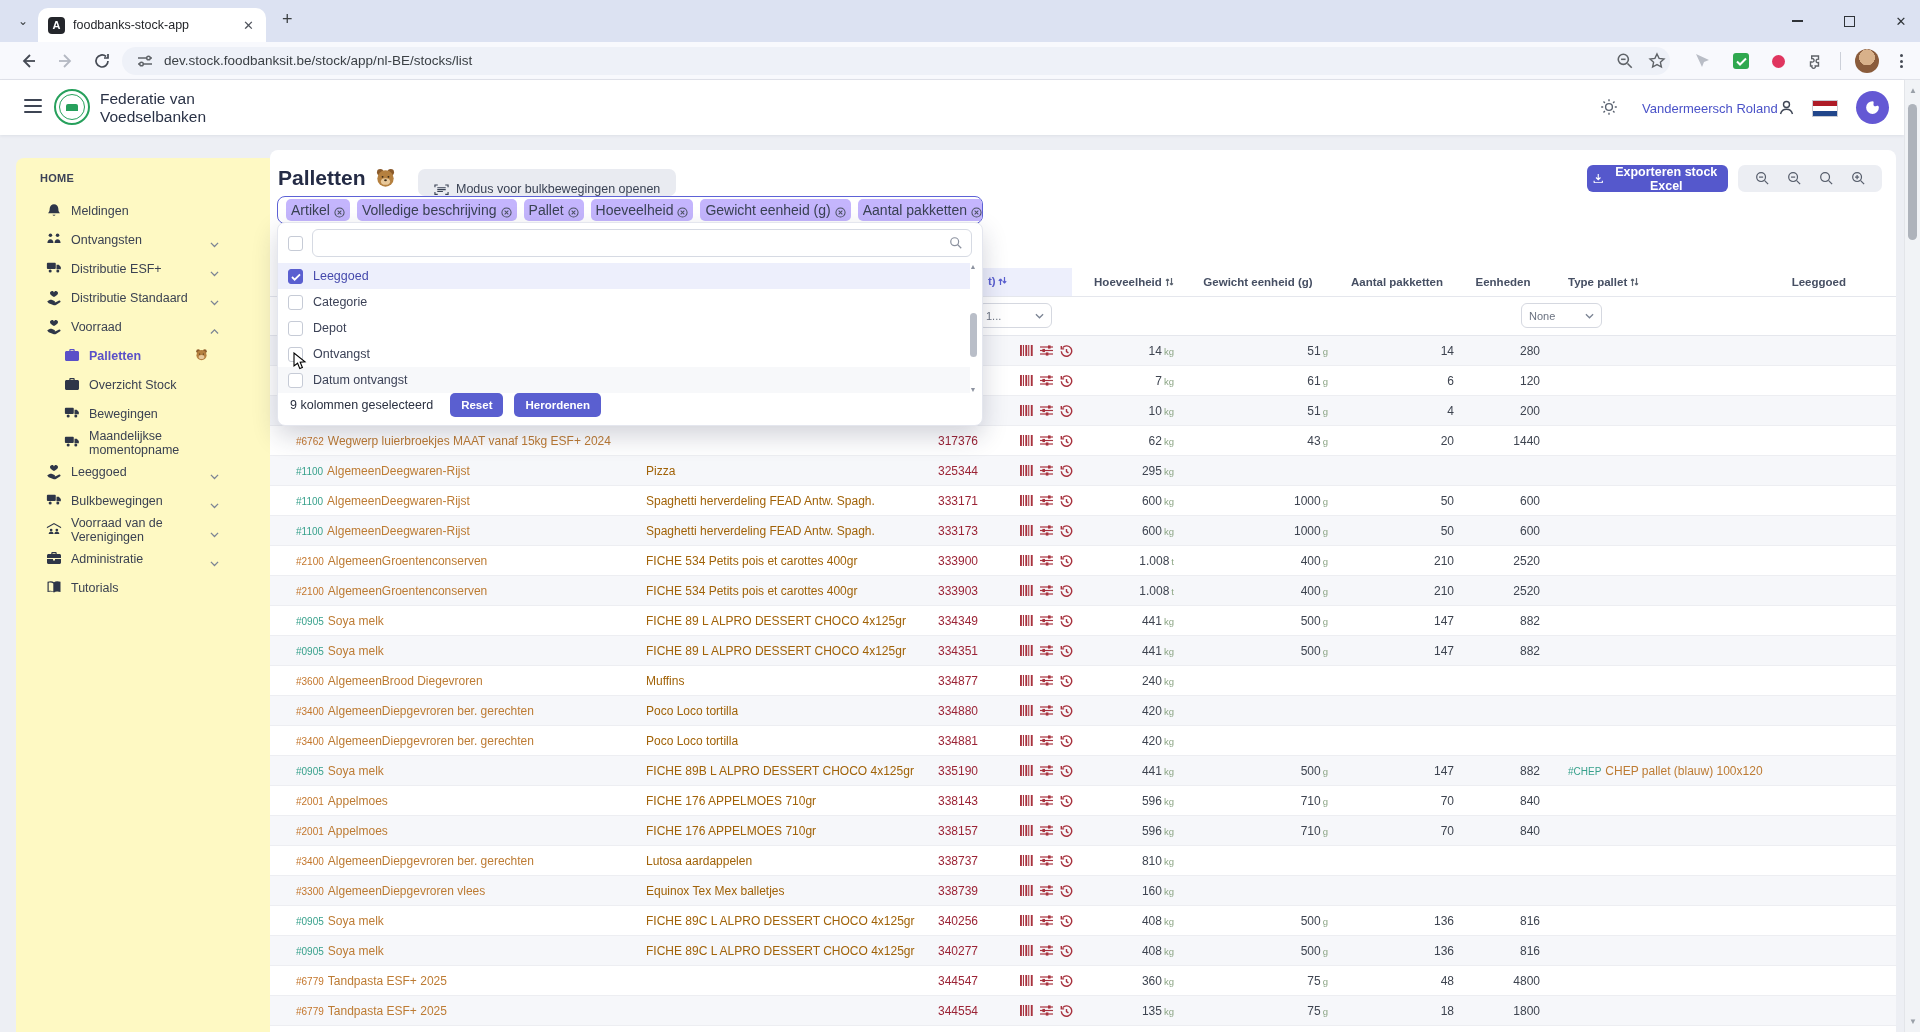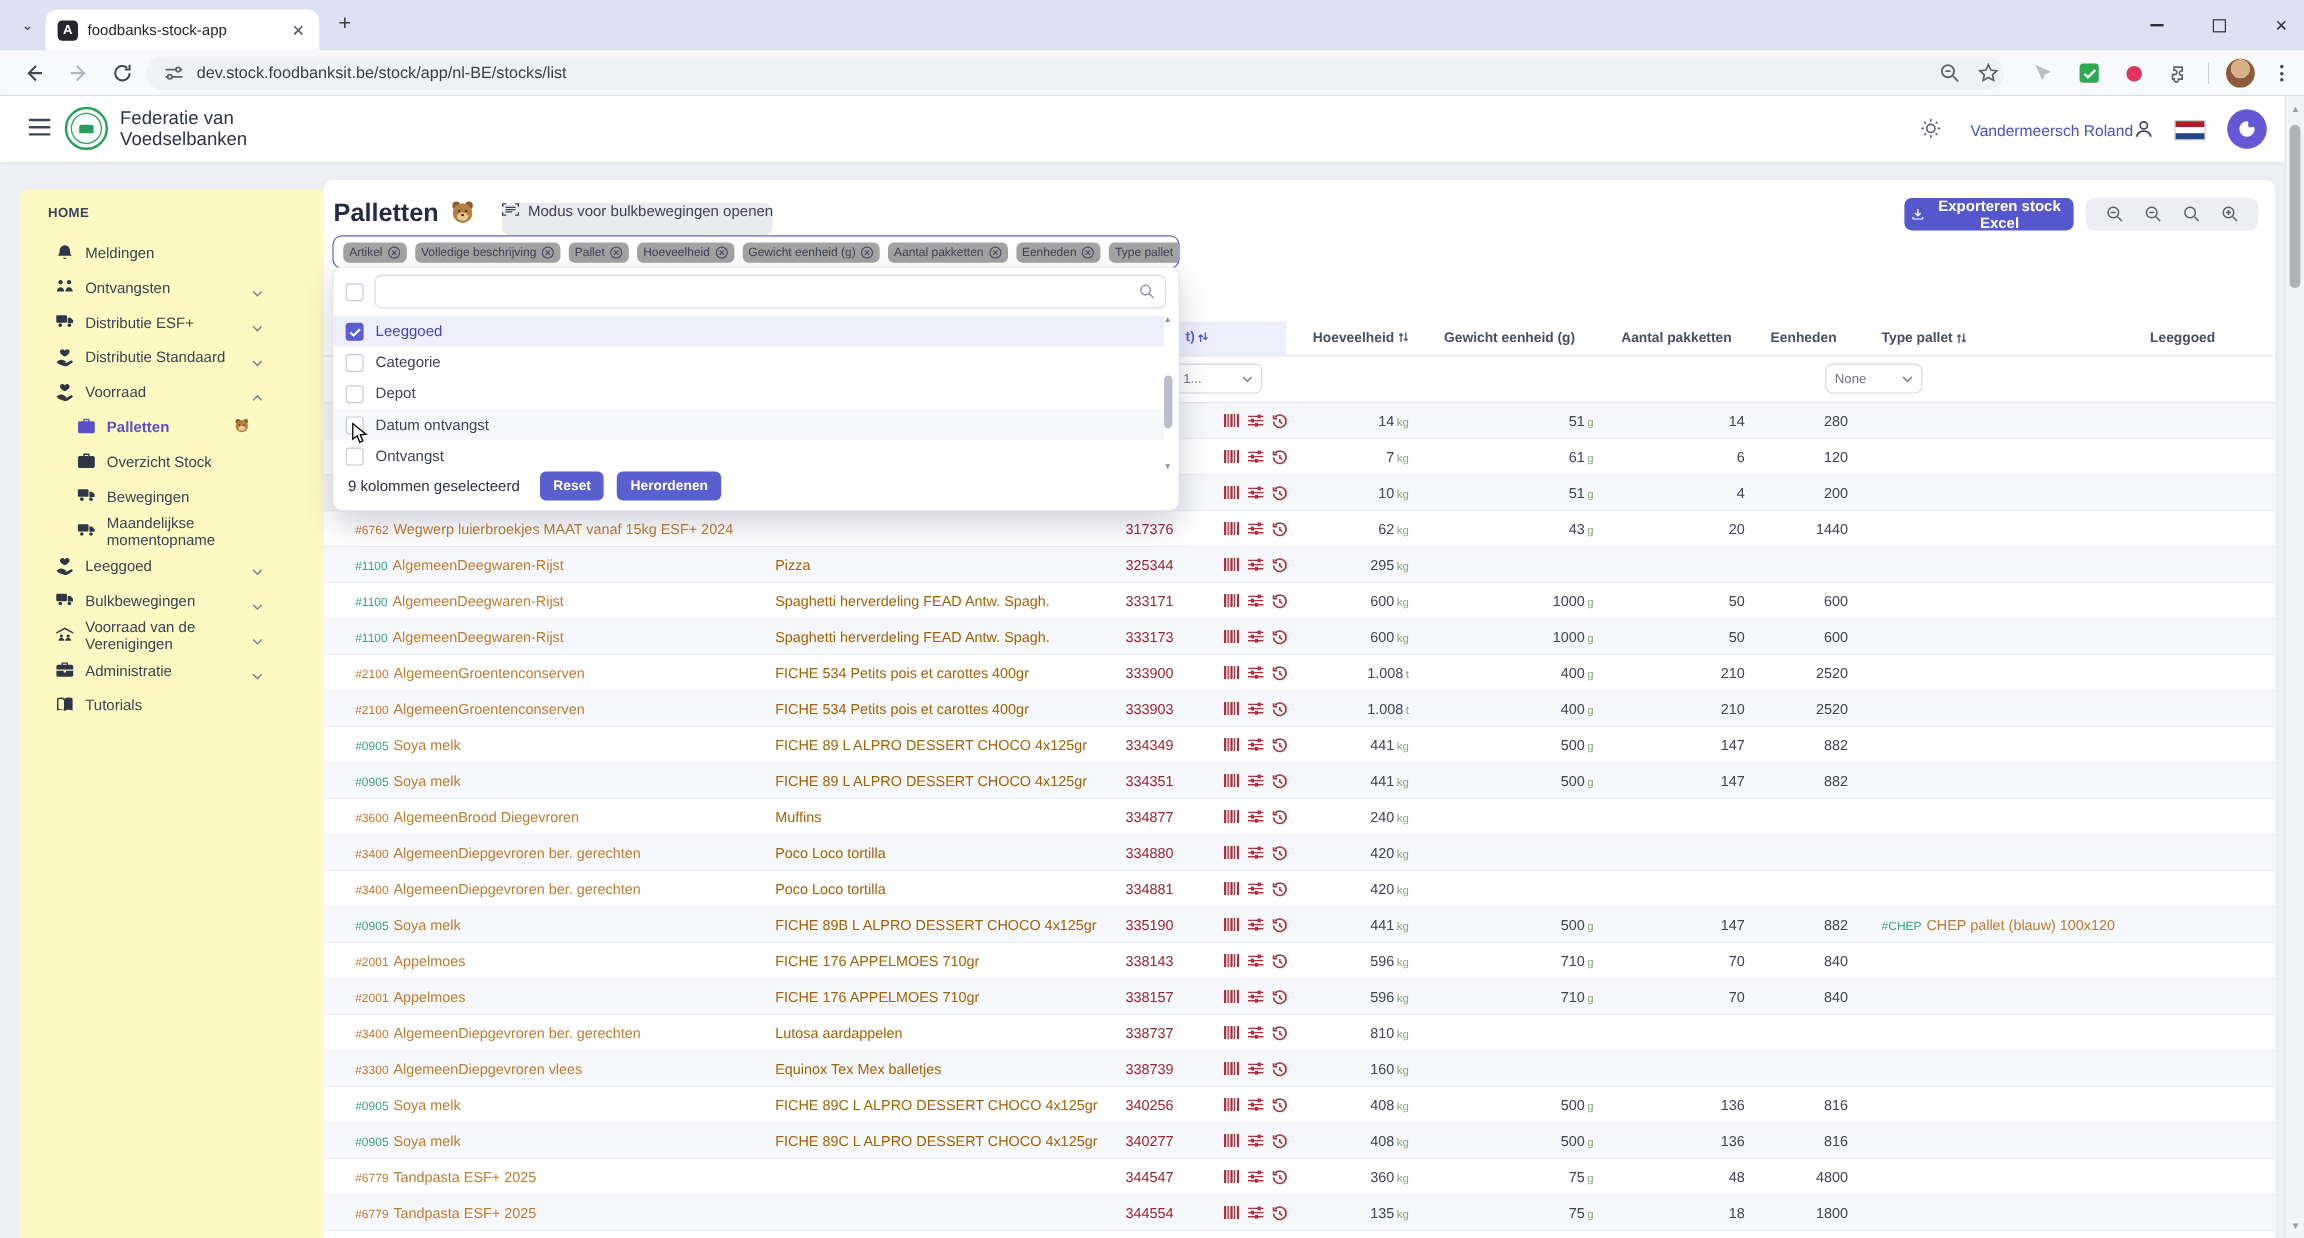--- a/index.html
+++ b/index.html
@@ -53,29 +53,29 @@
   .sb-item .ic{width:16px;height:16px;margin-right:9px;color:#2e3648;flex:none}
   .sb-item .lbl{width:120px;line-height:14px}
   .sb-item .chev{position:absolute;right:16px;width:9px;height:6px;color:#7b8494}
   .sb-item.indent{padding-left:48px}
   .sb-item.active{color:#5a50c8;font-weight:700}
   .sb-item.active .ic{color:#5a50c8}
   
   .main{position:absolute;left:270px;top:150px;width:1626px;bottom:0;background:#fff;border-radius:8px 8px 0 0}
   .page-title{position:absolute;left:8px;top:16px;font-size:21px;font-weight:800;color:#242b45}
   .bear{display:inline-block;vertical-align:-3px;margin-left:9px}
-  .bulk-btn{position:absolute;left:148px;top:19px;height:27px;background:#e9ebf1;border-radius:7px;display:flex;align-items:flex-start;gap:7px;padding:0 0;font-size:12.5px;color:#3a4254;border:none;cursor:pointer}
+  .bulk-btn{position:absolute;left:148px;top:19px;height:27px;background:#e9ebf1;border-radius:7px;display:flex;align-items:flex-end;gap:7px;padding:0 16px;font-size:12.5px;color:#3a4254;border:none;cursor:pointer}
   .bulk-btn .ic{width:15px;height:12px;color:#3a4254}
   .export-btn{position:absolute;left:1317px;top:15px;width:141px;height:27px;background:#5558cc;border-radius:6px;color:#fff;font-size:12.5px;font-weight:700;display:flex;align-items:center;justify-content:center;gap:7px;border:none;cursor:pointer}
   .export-btn .ic{width:13px;height:13px}
   .zoom-pill{position:absolute;left:1468px;top:15px;width:128px;height:27px;background:#eceef3;border-radius:7px;display:flex;align-items:center;justify-content:space-around;padding:0 8px}
   .zoom-pill .zic{width:15px;height:15px;color:#565d6b;cursor:pointer}
   
   .filterbox{position:absolute;left:7px;top:46px;width:706px;height:28px;border:1.5px solid #5d62d6;border-radius:8px;background:#fff;box-sizing:border-box;display:flex;align-items:center;padding:0 8px;gap:7px;overflow:hidden}
-  .chip{display:flex;align-items:center;gap:4px;background:#a3a3a3;border-radius:5px;padding:3px 5px;font-size:10px;color:#3a4254;white-space:nowrap;cursor:default}
+  .chip{display:flex;align-items:center;gap:4px;background:#c4b5fd;border-radius:5px;padding:3px 5px;font-size:14px;color:#3a4254;white-space:nowrap;cursor:default}
   .chip .x{width:11px;height:11px;color:#4a5162;cursor:pointer}
   
   .table{position:absolute;left:0;top:118px;width:1626px}
   .grid{display:grid;grid-template-columns:376px 280px 56px 100px 100px 152px 126px 86px 230px 120px;align-items:center}
   .thead{height:28px;border-bottom:1px solid #e5e7ed;position:relative;font-size:11.5px;font-weight:700;color:#464f63}
   .sorted-bg{position:absolute;left:656px;top:0;width:146px;height:28px;background:#edeffc}
   .sorted-frag{position:absolute;left:718px;top:7px;color:#5a5fd0;font-size:11.5px;font-weight:700;display:flex;gap:2px;align-items:center}
   .sortarrows{display:inline-flex;width:9px;height:10px}
   .th{position:relative;z-index:1}
   .th.h-qty{grid-column:5;text-align:right;padding-right:8px}
@@ -1416,27 +1416,27 @@
             <span class="olbl">Leeggoed</span>
           </div>
           <div class="cp-row">
             <span class="cb"></span>
             <span class="olbl">Categorie</span>
           </div>
           <div class="cp-row">
             <span class="cb"></span>
             <span class="olbl">Depot</span>
           </div>
+          <div class="cp-row">
+            <span class="cb"></span>
+            <span class="olbl">Ontvangst</span>
+          </div>
           <div class="cp-row alt">
             <span class="cb"></span>
             <span class="olbl">Datum ontvangst</span>
-          </div>
-          <div class="cp-row">
-            <span class="cb"></span>
-            <span class="olbl">Ontvangst</span>
           </div>
         </div>
       <div class="cp-scroll">
         <span class="a" style="top:0">▲</span>
         <span class="cp-thumb"></span>
         <span class="a" style="bottom:0">▼</span>
       </div>
       <div class="cp-footer">
         <span class="cp-count">9 kolommen geselecteerd</span>
         <button class="pbtn">Reset</button>

